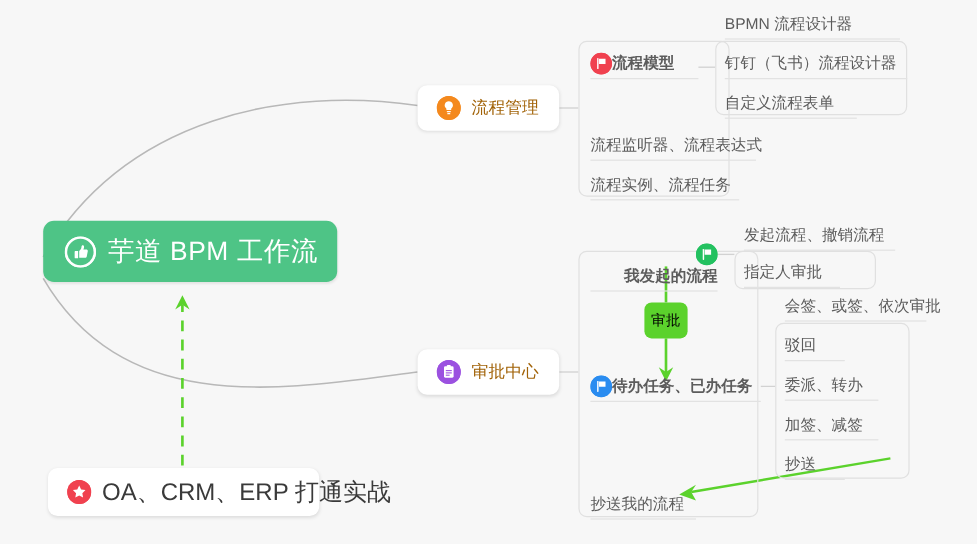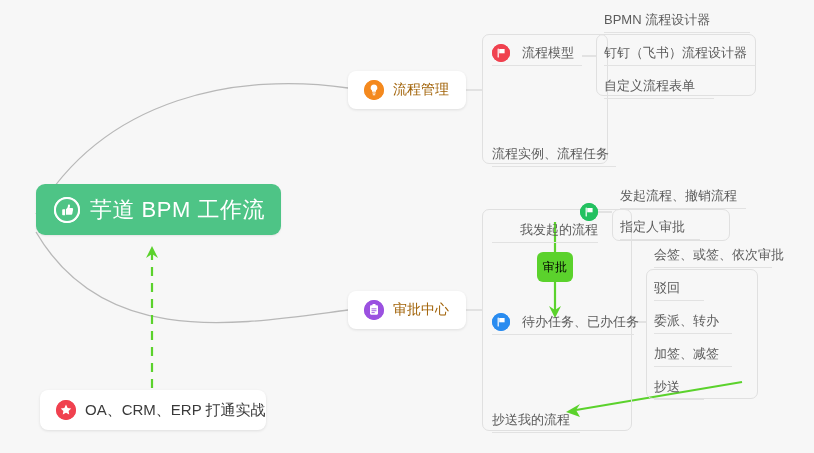--- a/index.html
+++ b/index.html
@@ -74,21 +74,21 @@
   }
   #node-approval-center {
     left: 348px; top: 291px;
     width: 118px; height: 38px;
   }
   #node-integration {
     left: 40px; top: 390px;
     width: 226px; height: 40px;
   }
   #node-integration .pill-label {
-    font-size: 15px;
+    font-size: 20px;
     color: #3a3a3a;
   }
 
   
   .cicon {
     width: 18px; height: 18px;
     border-radius: 50%;
     flex: 0 0 auto;
     display: flex;
     align-items: center;
@@ -111,21 +111,21 @@
     display: flex;
     align-items: flex-end;
     font-size: 13px;
     color: #5c5c5c;
     white-space: nowrap;
     box-sizing: border-box;
     border-bottom: 1px solid #e2e2e2;
     padding-bottom: 3px;
   }
   .leaf .leaf-text { margin-left: 0; }
-  .leaf.has-icon .leaf-text { margin-left: 12px; }
+  .leaf.has-icon .leaf-text { margin-left: 0; font-weight: bold; }
 
   
   .tag-approve {
     position: absolute;
     left: 537px;
     top: 252px;
     width: 36px;
     height: 30px;
     background: #5bd22c;
     border-radius: 6px;
@@ -211,20 +211,23 @@
   <div class="leaf" style="left:604px; top:11px; width:146px;">
     <span class="leaf-text">BPMN 流程设计器</span>
   </div>
   <div class="leaf" style="left:604px; top:44px; width:152px;">
     <span class="leaf-text">钉钉（飞书）流程设计器</span>
   </div>
   <div class="leaf" style="left:604px; top:77px; width:110px;">
     <span class="leaf-text">自定义流程表单</span>
   </div>
 
+  <div class="leaf" style="left:492px; top:112px; width:138px;">
+    <span class="leaf-text">流程监听器、流程表达式</span>
+  </div>
   <div class="leaf" style="left:492px; top:145px; width:124px;">
     <span class="leaf-text">流程实例、流程任务</span>
   </div>
 
   <div class="pill" id="node-approval-center">
     <span class="cicon cicon-md" style="background:#9b51e0;">
       <svg width="20" height="20" viewBox="0 0 20 20">
         <circle cx="10" cy="10" r="10" fill="#9b51e0"></circle>
         <rect x="6" y="5.3" width="8" height="9.4" rx="1.1" fill="#ffffff"></rect>
         <rect x="8.3" y="4.1" width="3.4" height="2" rx="0.8" fill="#ffffff"></rect>

